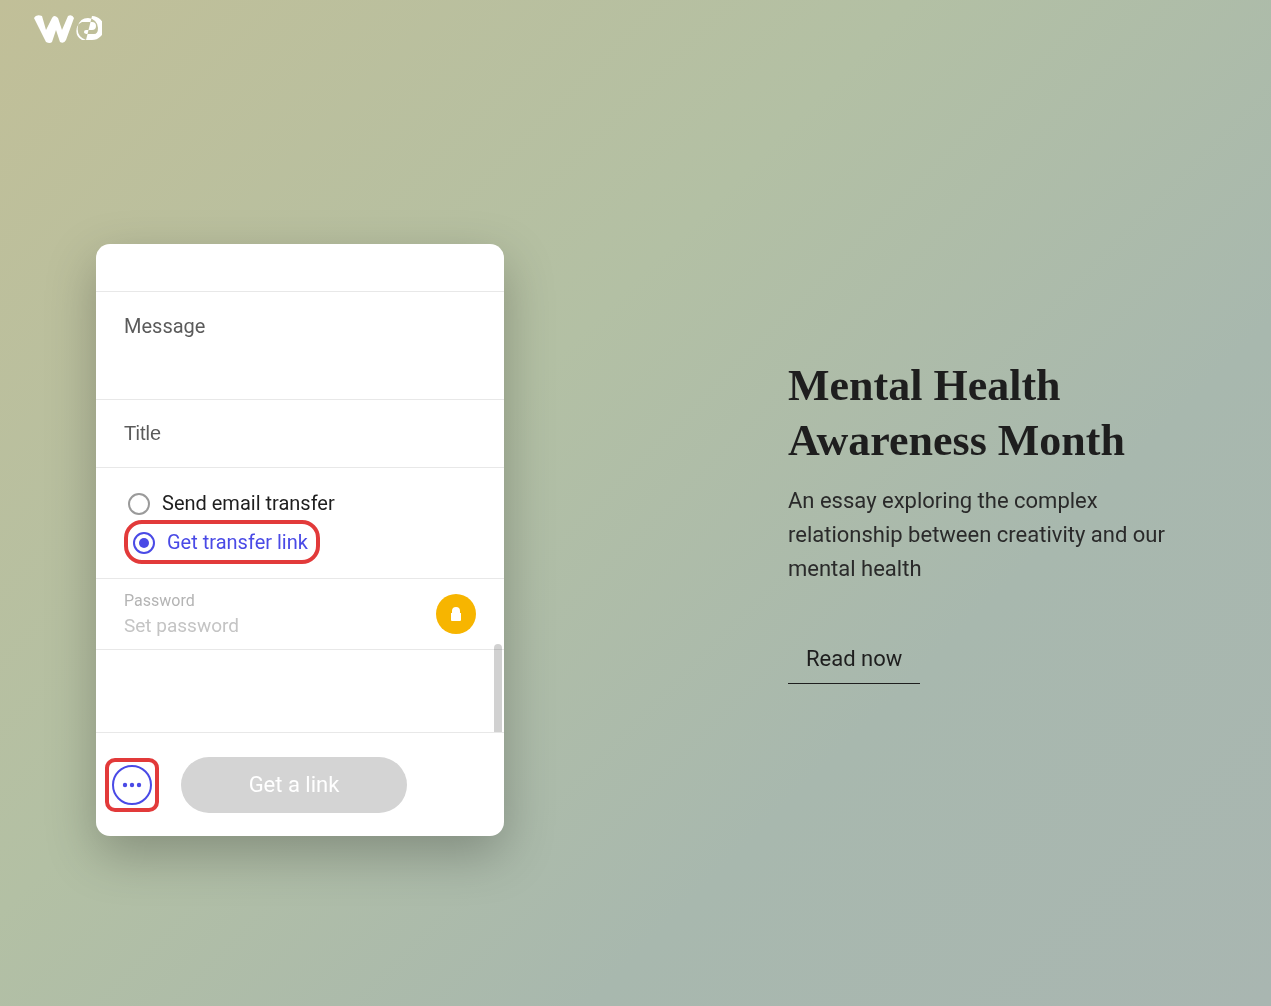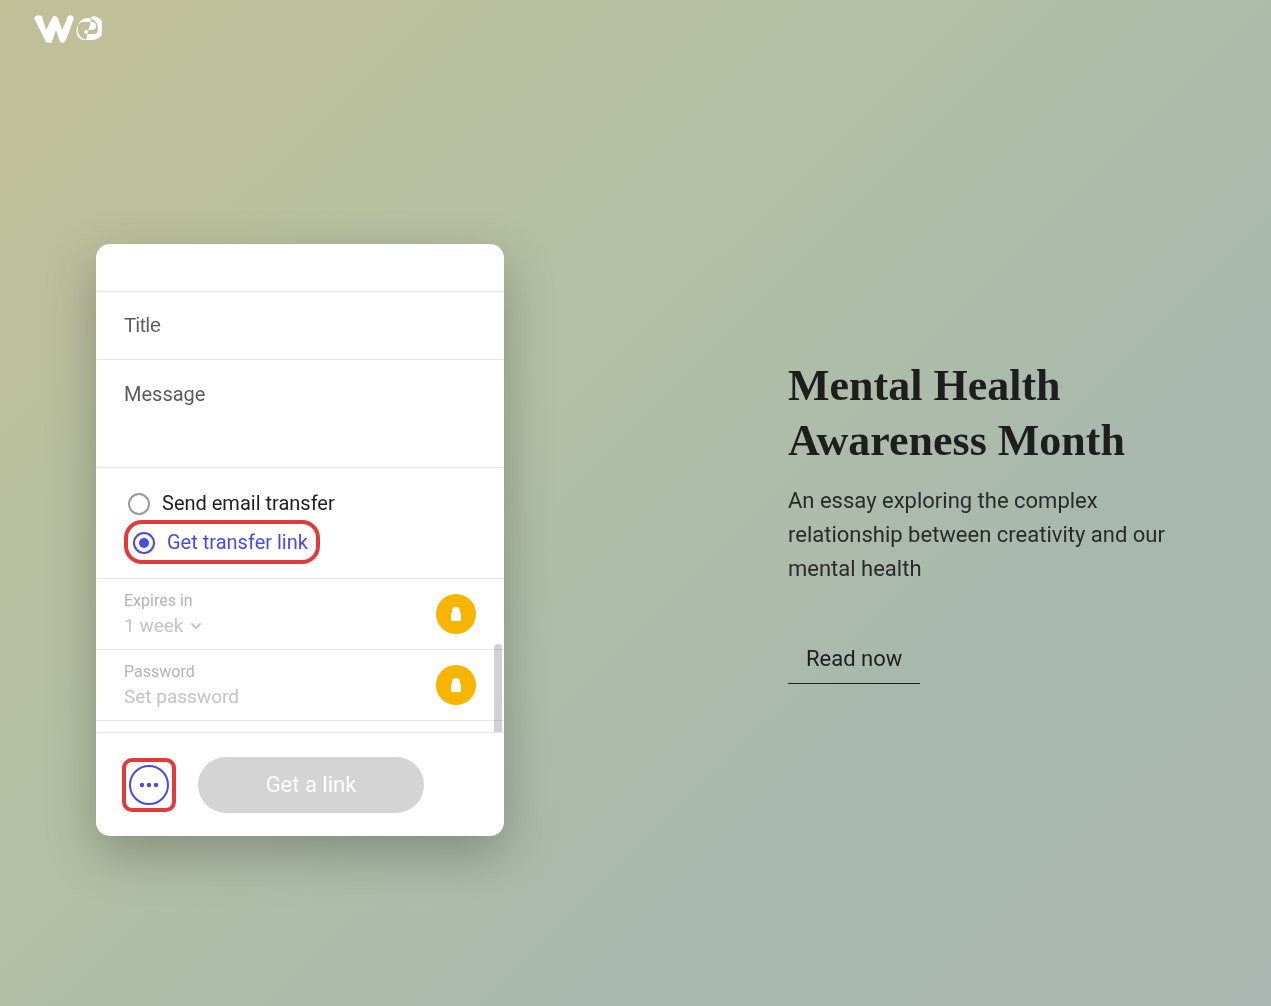--- a/index.html
+++ b/index.html
@@ -151,21 +151,21 @@
     width: 40px; height: 40px;
     background: #f7b500;
     border-radius: 50%;
     display: flex; align-items: center; justify-content: center;
     color: #fff;
   }
 
   .footer {
     height: 104px;
     border-top: 1px solid #e8e8e8;
-    padding: 0 26px;
+    padding: 0 9px;
     display: flex;
     align-items: center;
     gap: 22px;
   }
   .more-btn-wrap {
     border: 4px solid #e23a3a;
     border-radius: 10px;
     padding: 3px;
   }
   .more-btn {
@@ -203,57 +203,41 @@
 <div class="promo">
   <h1>Mental Health Awareness Month</h1>
   <p>An essay exploring the complex relationship between creativity and our mental health</p>
   <span class="read-now">Read now</span>
 </div>
 
 <div class="panel">
   <div class="panel-scroll">
     <div class="top-blank"></div>
 
+    <div class="field msg-field">
+      <textarea placeholder="Message" style=""></textarea>
+    </div>
+
     <div class="field title-field">
       <input type="text" placeholder="Title" style="">
-    </div>
-
-    <div class="field msg-field">
-      <textarea placeholder="Message" style=""></textarea>
     </div>
 
     <div class="radio-group">
       <div class="radio-row">
         <span class="radio-circle"></span>
         <span>Send email transfer</span>
       </div>
       <div class="hl-box">
         <div class="radio-row selected">
           <span class="radio-circle"></span>
           <span>Get transfer link</span>
         </div>
       </div>
     </div>
 
-    <div class="option-row">
-      <div class="option-left">
-        <span class="opt-label">Expires in</span>
-        <span class="opt-value">
-          <span>1 week</span>
-          <svg class="chev" width="14" height="14" viewBox="0 0 14 14">
-              <path d="M3 5 L7 9 L11 5" stroke="#c4c4c4" stroke-width="2" fill="none" stroke-linecap="round"></path>
-            </svg>
-        </span>
-      </div>
-      <div class="lock-badge">
-        <svg width="18" height="18" viewBox="0 0 18 18">
-            <path d="M5 8 V6 a4 4 0 0 1 8 0 V8 M4 8 h10 v7 a1 1 0 0 1 -1 1 h-8 a1 1 0 0 1 -1 -1 Z" fill="#fff"></path>
-          </svg>
-      </div>
-    </div>
 
     <div class="option-row">
       <div class="option-left">
         <span class="opt-label">Password</span>
         <span class="opt-value">Set password</span>
       </div>
       <div class="lock-badge">
         <svg width="18" height="18" viewBox="0 0 18 18">
             <path d="M5 8 V6 a4 4 0 0 1 8 0 V8 M4 8 h10 v7 a1 1 0 0 1 -1 1 h-8 a1 1 0 0 1 -1 -1 Z" fill="#fff"></path>
           </svg>

